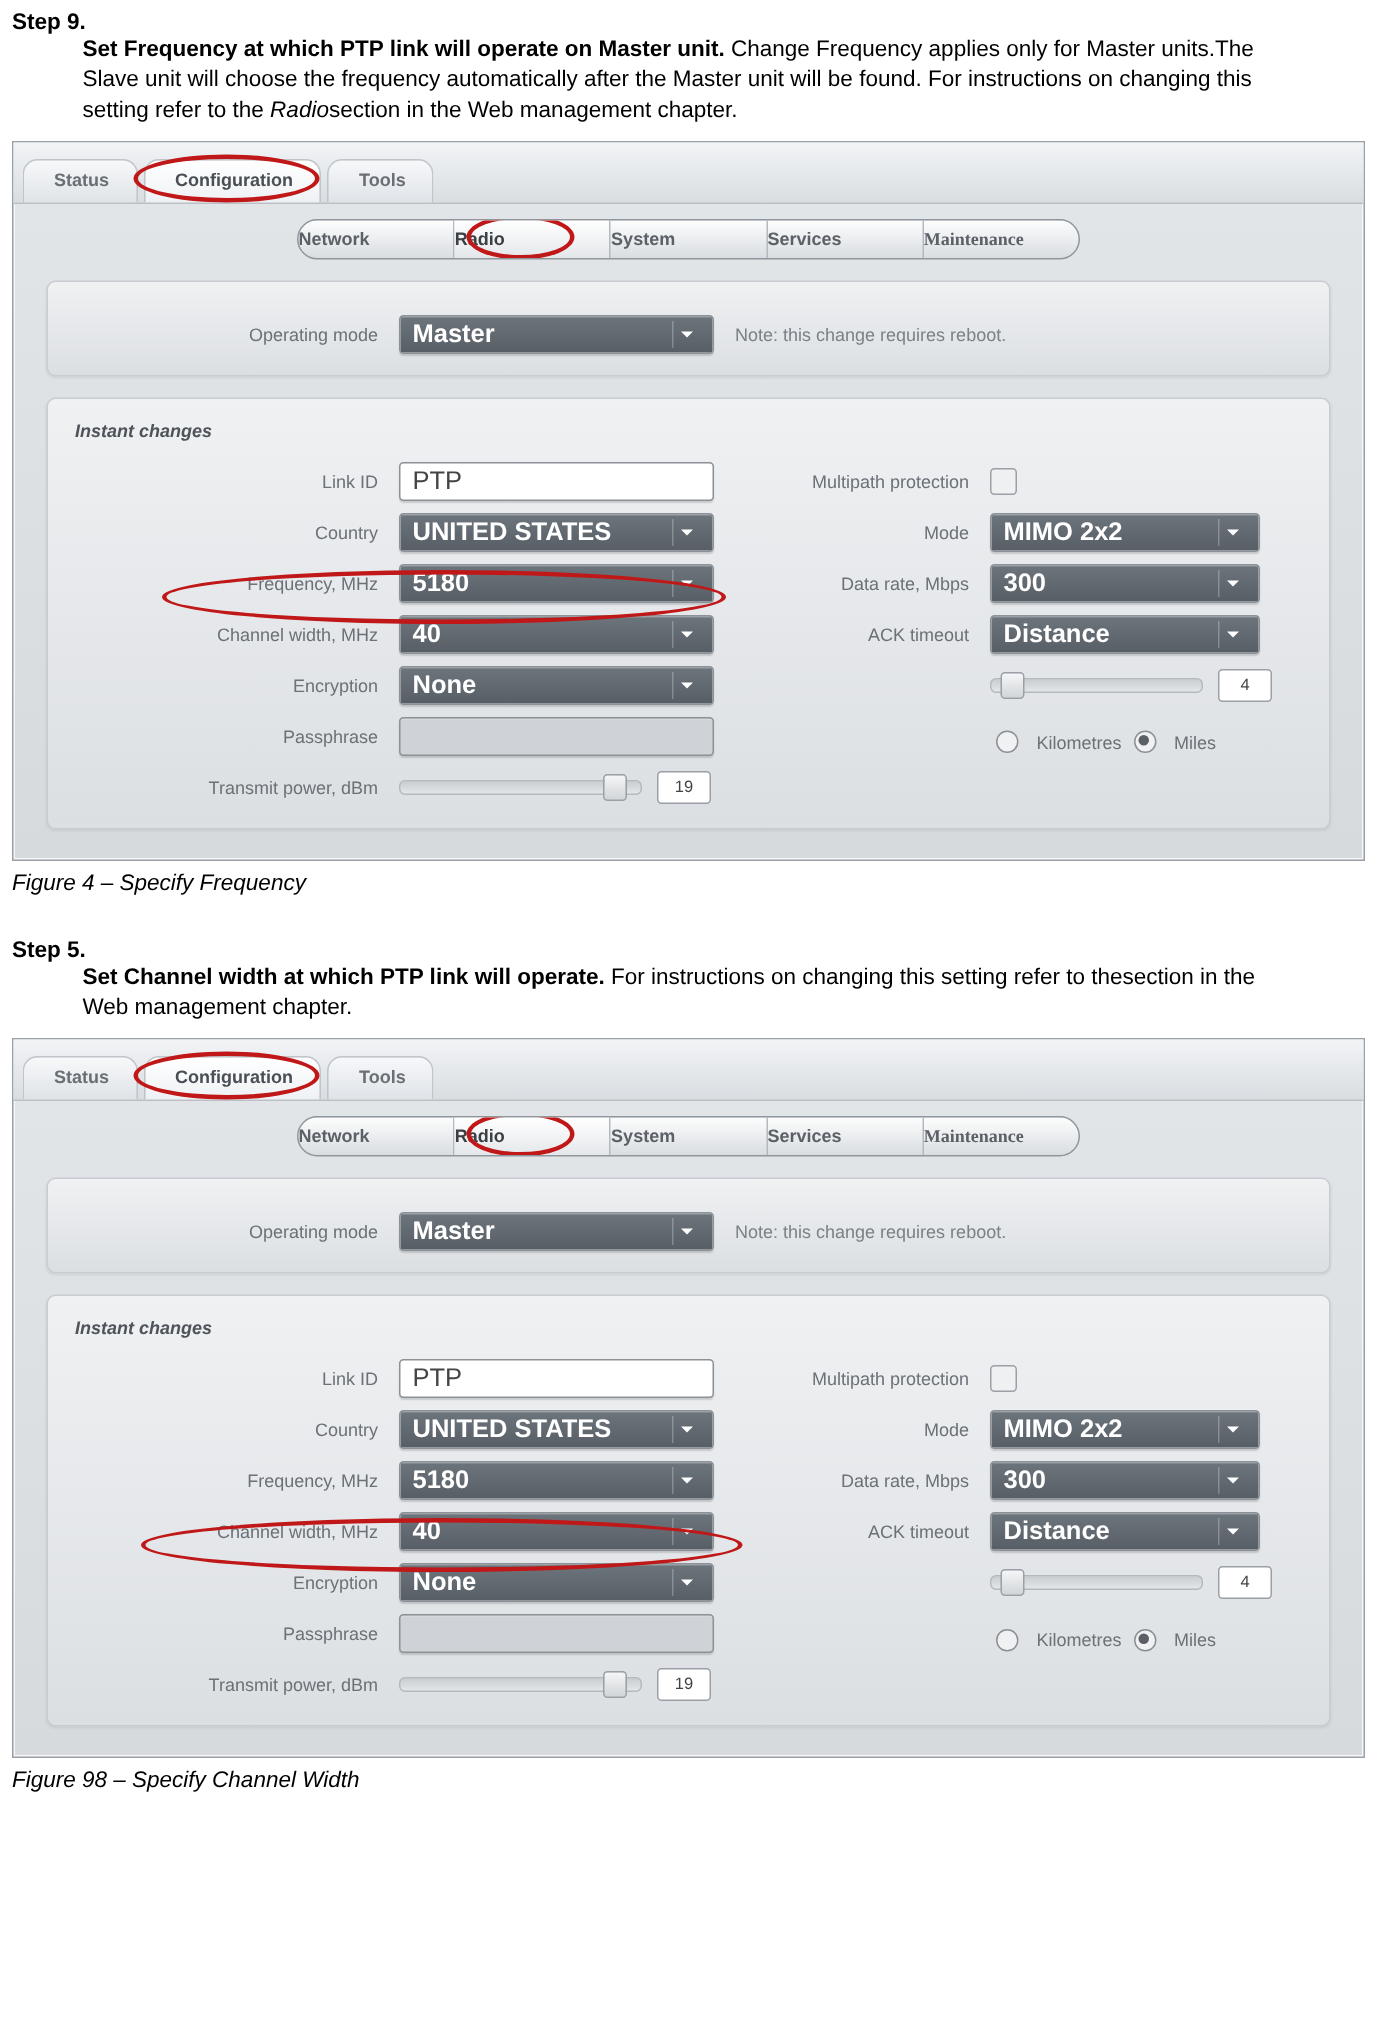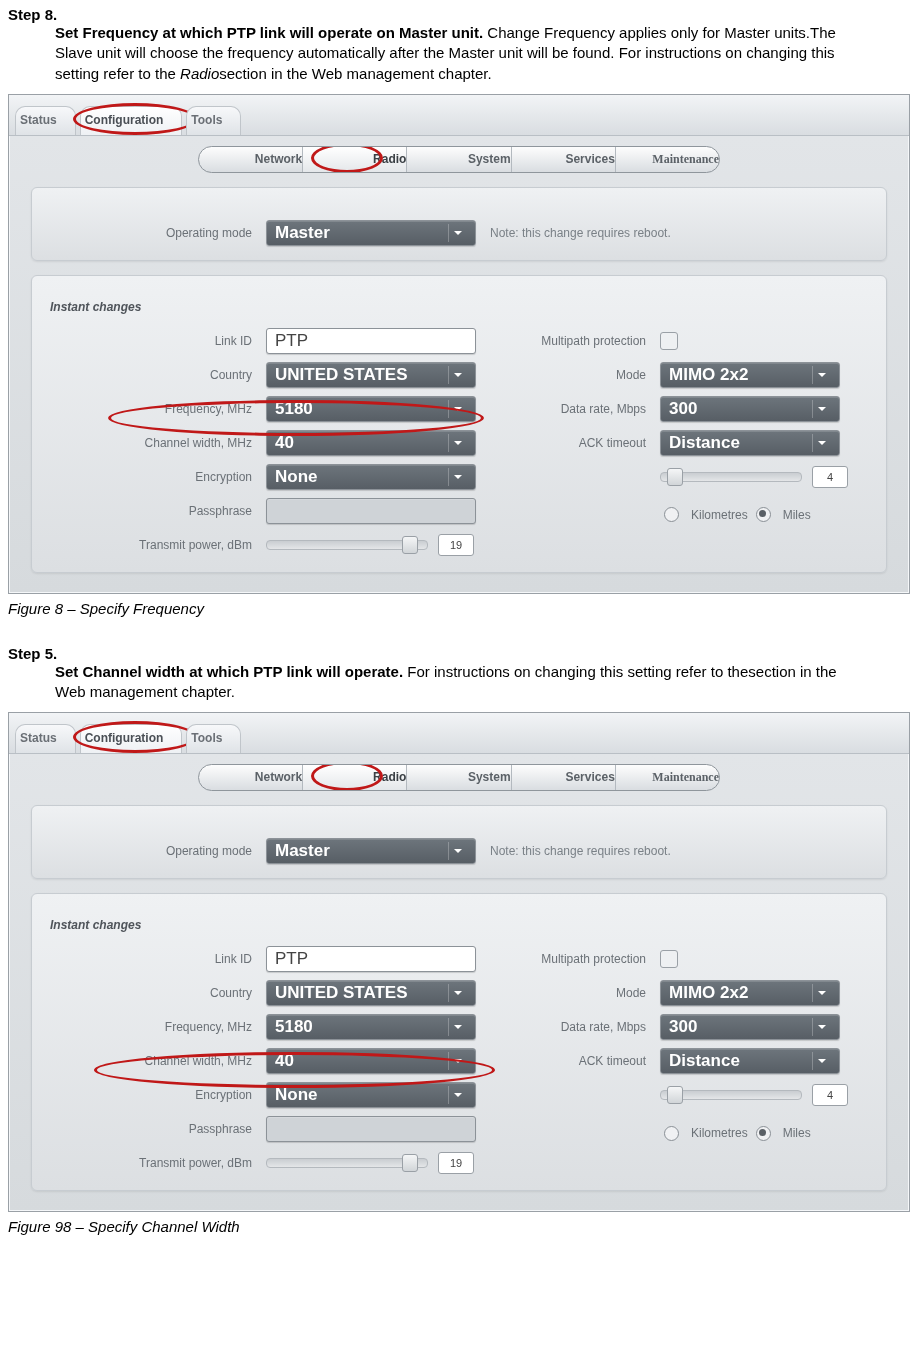--- a/index.html
+++ b/index.html
@@ -30,21 +30,21 @@
   .top-tabs {
     display: flex;
     align-items: flex-end;
     gap: 4px;
     padding: 6px 0 0 6px;
     height: 34px;
     background: linear-gradient(#f2f4f6, #d9dde1);
     border-bottom: 1px solid #b9bfc5;
   }
   .top-tab {
-    padding: 6px 18px 8px 4px;
+    padding: 6px 18px 8px 20px;
     border-radius: 10px 10px 0 0;
     font-size: 12px;
     font-weight: bold;
     color: #6a6f75;
     background: linear-gradient(#f7f8fa, #dfe3e7);
     border: 1px solid #c0c5ca;
     border-bottom: none;
     position: relative;
   }
   .top-tab.active {
@@ -65,35 +65,35 @@
     border-radius: 14px;
     overflow: hidden;
     background: linear-gradient(#fdfdfd, #d9dde1);
     font-size: 12px;
     font-weight: bold;
     color: #5b6167;
     position: relative;
   }
   .sub-tab {
     flex: 1;
-    text-align: right;
+    text-align: left;
     padding: 5px 0;
     border-right: 1px solid #b3b9bf;
   }
   .sub-tab:last-child { border-right: none; font-family: Liberation Serif, serif; }
   .sub-tab.active {
     background: linear-gradient(#ffffff, #e4e7ea);
     color: #3b4045;
   }
   .panel {
     margin: 0 22px 14px 22px;
     border: 1px solid #c7ccd1;
     border-radius: 6px;
     background: linear-gradient(#eff1f3, #dcdfe2);
-    padding: 28px 20px 10px 20px;
+    padding: 18px 20px 10px 20px;
     box-shadow: 0 1px 2px rgba(0,0,0,.08);
   }
   .panel-title {
     font-size: 12px;
     font-weight: bold;
     font-style: italic;
     color: #4f545a;
     margin: -4px 0 10px -2px;
   }
   .row {
@@ -184,21 +184,21 @@
     position: absolute;
     border: 3px solid #c01818;
     border-radius: 50%;
     pointer-events: none;
   }
 </style>
 </head>
 <body>
 
 <div class="step-block">
-  <span class="step-label">Step 8.</span>
+  <span class="step-label">Step 9.</span>
   <span class="step-body">
     <span class="bold">Set Frequency at which PTP link will operate on Master unit.</span><span> Change Frequency applies only for Master units.The Slave unit will choose the frequency automatically after the Master unit will be found. For instructions on changing this setting refer to the </span><span class="italic">Radio</span><span>section in the Web management chapter.</span>
   </span>
 </div>
 
 <div class="shot">
   <div class="top-tabs">
     <div class="top-tab">Status</div>
     <div class="top-tab active" style="position:relative">
       <span>Configuration</span>
@@ -378,21 +378,21 @@
             <span class="radio"></span>
               <span>Kilometres</span>
             <span class="radio selected"></span>
               <span>Miles</span>
           </div>
         </div>
       </div>
     </div>
   </div>
 </div>
-<div class="figure-caption">Figure 8 – Specify Frequency</div>
+<div class="figure-caption">Figure 4 – Specify Frequency</div>
 
 <div class="step-block">
   <span class="step-label">Step 5.</span>
   <span class="step-body">
     <span class="bold">Set Channel width at which PTP link will operate.</span><span> For instructions on changing this setting refer to thesection in the Web management chapter.</span>
   </span>
 </div>
 
 <div class="shot">
   <div class="top-tabs">

